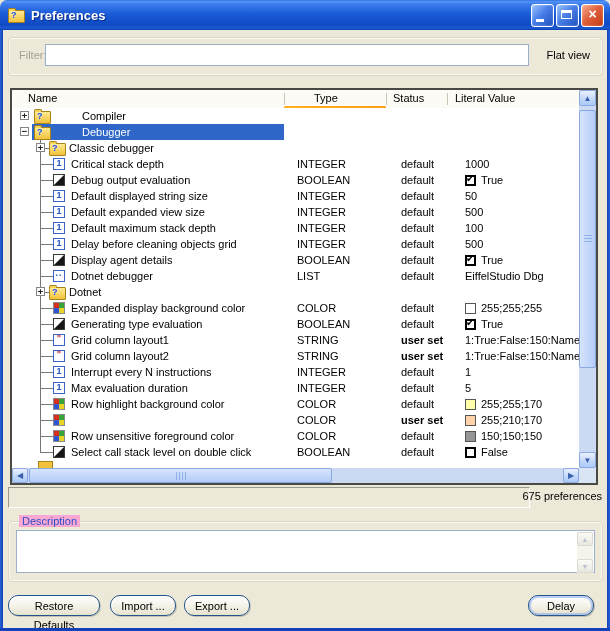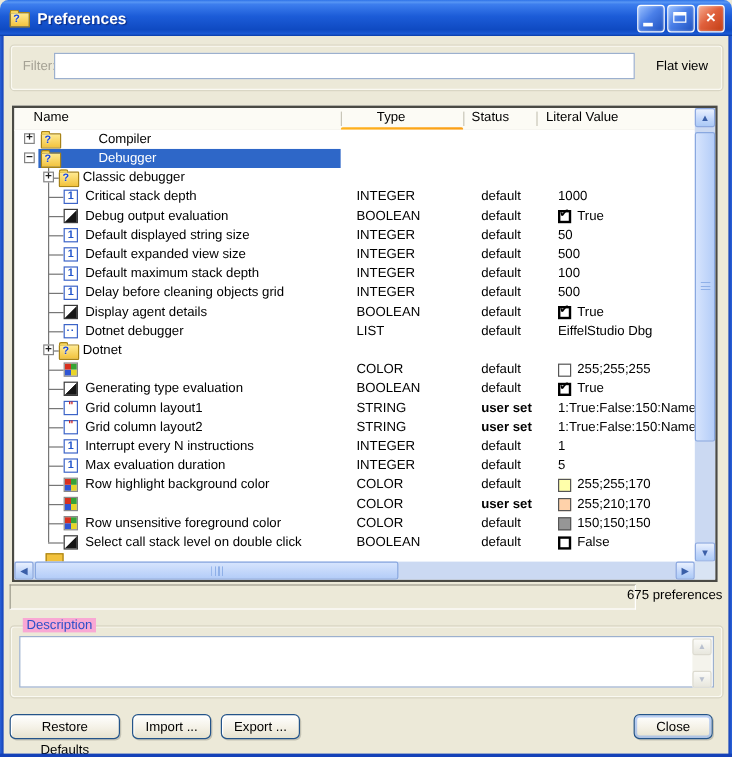--- a/index.html
+++ b/index.html
@@ -105,21 +105,21 @@
   
   .desc-grp{left:8px;top:521px;width:593px;height:59px;}
   .desc-label{position:absolute;left:10px;top:-7px;background:#f9a8d4;padding:0 3px;color:#2D50C8;}
   .desc-area{position:absolute;left:7px;top:8px;right:7px;height:43px;box-sizing:border-box;
      border:1px solid #9CB0CE;background:#fff;}
   .mini-sb{position:absolute;right:1px;top:1px;width:16px;height:41px;background:#F4F3EC;}
   .mini-btn{width:16px;height:14px;box-sizing:border-box;border:1px solid #DCDAD0;border-radius:2px;
      background:linear-gradient(#FBFBF8,#E8E7DE);color:#B9C0CF;font-size:7px;
      display:flex;align-items:center;justify-content:center;}
   
-  .btn{position:absolute;top:595px;height:21px;box-sizing:border-box;border:1px solid #245489;border-radius:5px;
+  .btn{position:absolute;top:595px;height:21px;box-sizing:border-box;border:1px solid #245489;border-radius:10px;
      background:linear-gradient(#FFFFFF,#F4F1E6 55%,#E6E2CF);font:11px "Liberation Sans",sans-serif;
      box-shadow:inset 1px 1px 0 #fff, 1px 1px 0 rgba(120,120,110,.35);text-align:center;line-height:19px;}
   .btn.focus{box-shadow:inset 0 0 0 2px rgba(130,170,240,.55), 1px 1px 0 rgba(120,120,110,.35);}
 </style>
 </head>
 <body>
 
 <div class="win">
 
   <div class="titlebar">
@@ -302,20 +302,21 @@
             <span class="ficon f1">
               <span class="fq">?</span>
             </span>
             <span class="lab lab-f1">Dotnet</span>
           </div>
         </div>
         <div class="grow" style="top:192px">
           <div class="c-name">
             <span class="stub" style="left:28px;width:13px"></span>
             <span class="ticon t-col"></span>
+            <span class="lab lab-l">Expanded display background color</span>
           </div>
           <span class="c-type">COLOR</span>
           <span class="c-status">default</span>
           <span class="c-val">
             <span class="swatch" style="background:#FFFFFF"></span>
             <span class="vtxt">255;255;255</span>
           </span>
         </div>
         <div class="grow" style="top:208px">
           <div class="c-name">
@@ -457,14 +458,14 @@
       <div class="mini-sb">
         <span class="mini-btn">▲</span>
         <span class="mini-btn" style="position:absolute;bottom:0">▼</span>
       </div>
     </div>
   </div>
 
   <button class="btn" style="left:8px;width:92px">Restore Defaults</button>
   <button class="btn" style="left:110px;width:66px">Import ...</button>
   <button class="btn" style="left:184px;width:66px">Export ...</button>
-  <button class="btn focus" style="left:528px;width:66px">Close</button>
+  <button class="btn focus" style="left:528px;width:66px">Delay</button>
 </div>
 
 </body></html>

